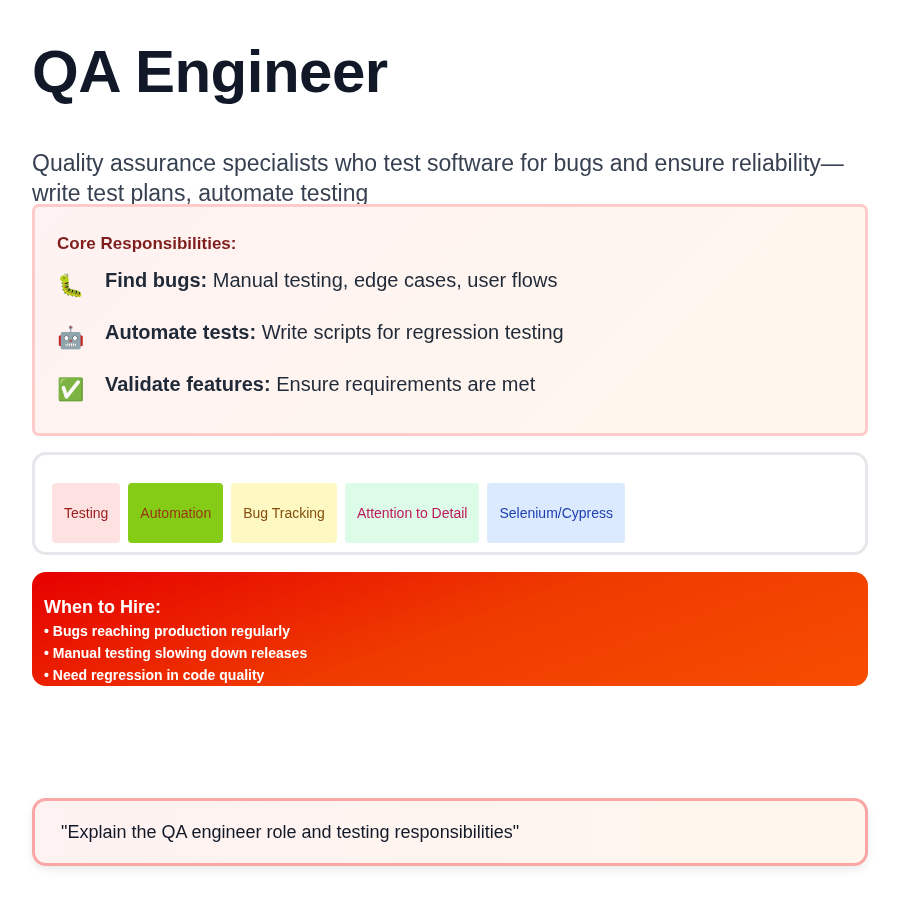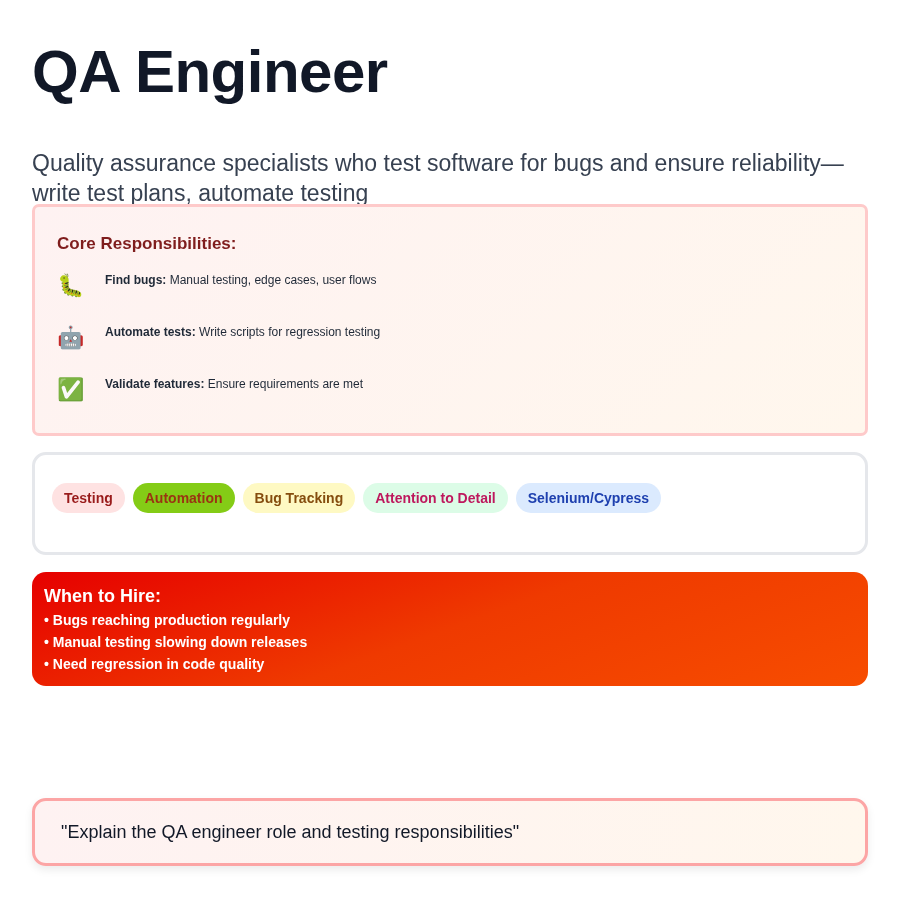--- a/index.html
+++ b/index.html
@@ -21,40 +21,40 @@
       border: 3px solid #fecaca; border-radius: 7px;
       background: linear-gradient(135deg, #fef2f2 0%, #fff7ed 100%);
       padding: 24px 22px;
     }
     .core-heading {
       font-size: 17px; font-weight: 700; color: #7f1d1d; margin-top: 3px;
     }
     .resp-list { margin-top: 16px; }
     .resp-item { display: flex; align-items: flex-start; height: 52px; }
     .resp-icon { width: 48px; font-size: 22px; line-height: 28px; padding-top: 2px; }
-    .resp-text { font-size: 12px; line-height: 20px; color: #1f2937; }
+    .resp-text { font-size: 20px; line-height: 20px; color: #1f2937; }
     .resp-text b { font-weight: 700; color: #1f2937; }
 
     .skills-card {
       position: absolute; left: 32px; top: 452px; width: 836px; height: 103px;
       border: 3px solid #e5e7eb; border-radius: 14px; background: #ffffff;
       padding: 20px 17px;
     }
     .skills-heading { font-size: 17px; font-weight: 700; color: #1f2937; }
     .tags { display: flex; gap: 8px; margin-top: 8px; }
     .tag {
-      font-size: 14px; font-weight: 700; padding: 7px 12px; border-radius: 15px;
+      font-size: 14px; font-weight: 400; padding: 22px 12px; border-radius: 4px;
       line-height: 16px;
     }
 
     .hire-card {
       position: absolute; left: 32px; top: 572px; width: 836px; height: 114px;
       border-radius: 14px;
       background: linear-gradient(160deg, #e60000 0%, #ef3a00 50%, #f74d00 100%);
-      padding: 12px 12px; color: #ffffff;
+      padding: 23px 12px; color: #ffffff;
     }
     .hire-heading { font-size: 18px; font-weight: 700; line-height: 24px; }
     .hire-list { list-style: none; margin-top: 1px; }
     .hire-list li { font-size: 14px; line-height: 22px; font-weight: bold; }
 
     .prompt-box {
       position: absolute; left: 32px; top: 798px; width: 836px; height: 68px;
       border: 3px solid #fca5a5; border-radius: 14px;
       background: linear-gradient(90deg, #fef2f2 0%, #fff7ed 100%);
       box-shadow: 0 4px 8px rgba(0,0,0,0.08);

